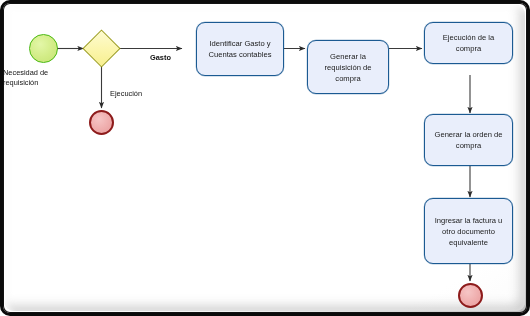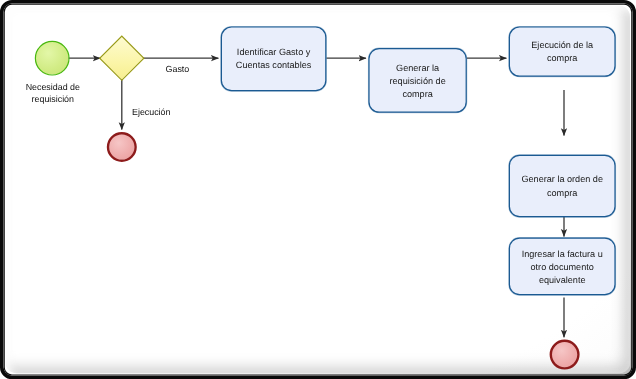--- a/index.html
+++ b/index.html
@@ -100,21 +100,20 @@
     box-sizing: border-box;
   }
 
   
   .label {
     position: absolute;
     font-size: 7.4px;
     color: #111111;
     line-height: 1.4;
     white-space: pre-line;
-    text-align: center;
   }
   .label.flow-label { text-align: left; }
 
   
   svg.connectors {
     position: absolute;
     left: 0; top: 0;
     width: 530px;
     height: 316px;
     overflow: visible;
@@ -155,48 +154,48 @@
     </svg>
 
     <div class="node start-event" style="left:29px; top:34px; width:29px; height:29px;"></div>
     <div class="label" style="left:3px; top:68px; width:82px;">Necesidad de
 requisición</div>
 
     <div class="gateway-wrap" style="left:88px; top:35px; width:27px; height:27px;">
       <div class="gateway"></div>
     </div>
 
-    <div class="label flow-label" style="left:138px; top:53px; width:40px;">Gasto</div>
+    <div class="label flow-label" style="left:150px; top:53px; width:40px;font-weight:bold;">Gasto</div>
 
     <div class="label flow-label" style="left:110px; top:89px; width:52px;">Ejecución</div>
 
     <div class="node end-event" style="left:89px; top:110px; width:25px; height:25px;"></div>
 
-    <div class="node task" style="left:184px; top:22px; width:88px; height:54px;">
+    <div class="node task" style="left:196px; top:22px; width:88px; height:54px;">
       <span>Identificar Gasto y
 Cuentas contables</span>
     </div>
 
     <div class="node task" style="left:307px; top:40px; width:82px; height:54px;">
       <span>Generar la
 requisición  de
 compra</span>
     </div>
 
     <div class="node task" style="left:424px; top:22px; width:89px; height:42px;">
       <span>Ejecución de la
 compra</span>
     </div>
 
-    <div class="node task" style="left:424px; top:114px; width:89px; height:52px;margin-top:15px;">
+    <div class="node task" style="left:424px; top:114px; width:89px; height:52px;">
       <span>Generar la orden de
 compra</span>
     </div>
 
-    <div class="node task" style="left:424px; top:198px; width:89px; height:48px;">
+    <div class="node task" style="left:424px; top:198px; width:89px; height:66px;">
       <span>Ingresar la factura u
 otro documento
 equivalente</span>
     </div>
 
     <div class="node end-event" style="left:458px; top:283px; width:25px; height:25px;"></div>
 
   </div>
 </div>
 

